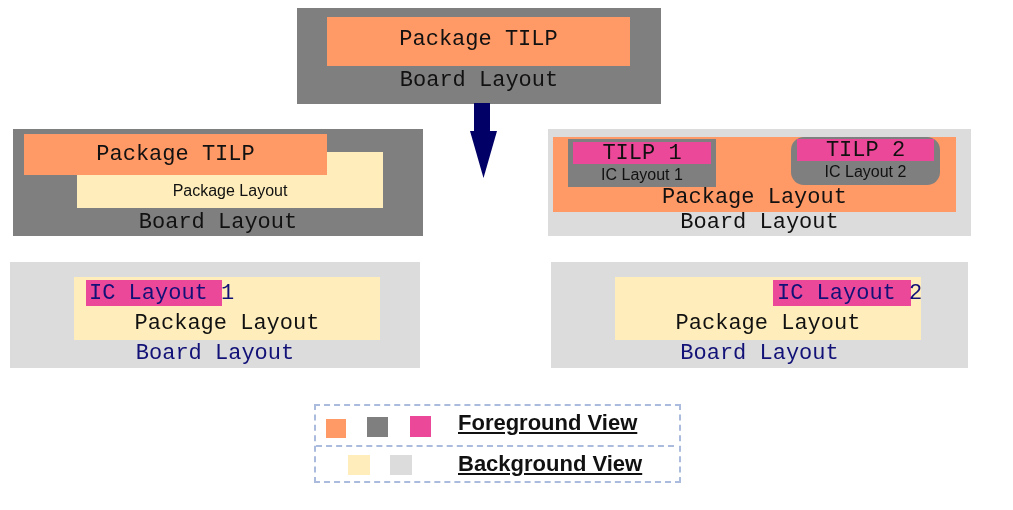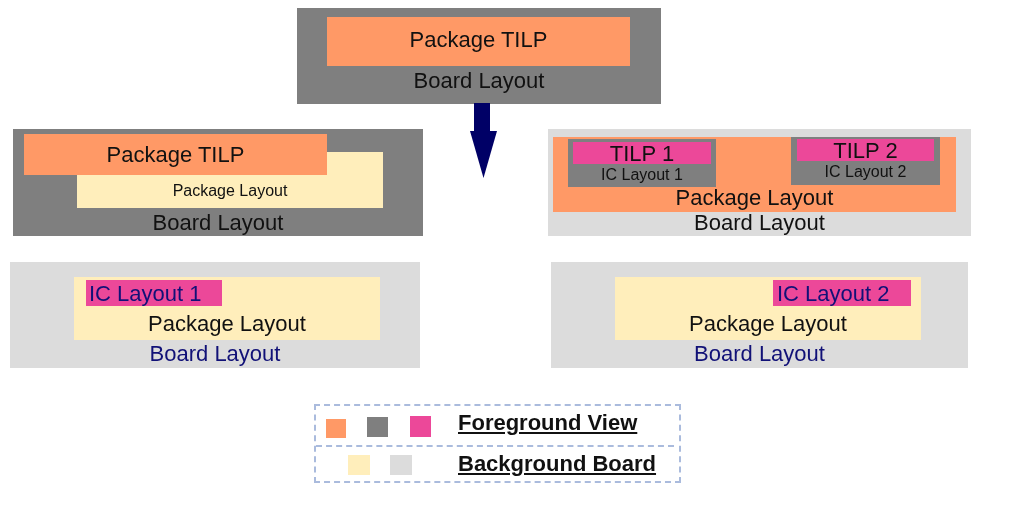--- a/index.html
+++ b/index.html
@@ -6,21 +6,21 @@
   body { width: 1013px; height: 510px; position: relative; overflow: hidden;
          font-family: "Liberation Sans", "DejaVu Sans", sans-serif; }
   .abs { position: absolute; box-sizing: border-box; }
   .dark { background: #7f7f7f; }
   .light { background: #dcdcdc; }
   .orange { background: #ff9966; }
   .cream { background: #ffeebb; }
   .teal { background: #ec4899; }
   .txt { position: absolute; white-space: nowrap; color: #111111; line-height: 1; }
   .navy { color: #111177; }
-  .f22 { font-size: 22px; }
+  .f22 { font-size: 22px; font-family: Liberation Mono, monospace; }
   .f16 { font-size: 16px; }
   .legend-border { border: 2px dashed #aabbdd; }
   .legend-div { border-top: 2px dashed #aabbdd; height: 0; }
   .legend-label { font-weight: bold; font-size: 22px; text-decoration: underline; }
 </style>
 </head>
 <body>
 
 <div class="abs dark" style="left:297px;top:8px;width:364px;height:96px;">
   <div class="abs orange" style="left:30px;top:9px;width:303px;height:49px;">
@@ -45,21 +45,21 @@
 </div>
 
 <div class="abs light" style="left:548px;top:129px;width:423px;height:107px;">
   <div class="abs orange" style="left:5px;top:8px;width:403px;height:75px;">
     <div class="abs dark" style="left:15px;top:2px;width:148px;height:48px;">
       <div class="abs teal" style="left:5px;top:3px;width:138px;height:22px;">
         <span class="txt f22" style="left:0;right:0;text-align:center;top:1px;">TILP 1</span>
       </div>
       <span class="txt f16" style="left:0;right:0;text-align:center;top:28px;">IC Layout 1</span>
     </div>
-    <div class="abs dark" style="left:238px;top:0px;width:149px;height:48px;">
+    <div class="abs dark" style="left:238px;top:0px;width:149px;height:48px;border-radius:13px;">
       <div class="abs teal" style="left:6px;top:2px;width:137px;height:22px;">
         <span class="txt f22" style="left:0;right:0;text-align:center;top:1px;">TILP 2</span>
       </div>
       <span class="txt f16" style="left:0;right:0;text-align:center;top:27px;">IC Layout 2</span>
     </div>
     <span class="txt f22" style="left:0;right:0;text-align:center;top:50px;">Package Layout</span>
   </div>
   <span class="txt f22" style="left:0;right:0;text-align:center;top:83px;">Board Layout</span>
 </div>
 
@@ -84,14 +84,14 @@
 </div>
 
 <div class="abs legend-border" style="left:314px;top:404px;width:367px;height:79px;">
   <div class="abs legend-div" style="left:0;top:39px;width:358px;"></div>
   <div class="abs orange" style="left:10px;top:13px;width:20px;height:19px;"></div>
   <div class="abs dark" style="left:51px;top:11px;width:21px;height:20px;"></div>
   <div class="abs teal" style="left:94px;top:10px;width:21px;height:21px;"></div>
   <span class="txt legend-label" style="left:142px;top:6px;">Foreground View</span>
   <div class="abs cream" style="left:32px;top:49px;width:22px;height:20px;"></div>
   <div class="abs light" style="left:74px;top:49px;width:22px;height:20px;"></div>
-  <span class="txt legend-label" style="left:142px;top:47px;">Background Board</span>
+  <span class="txt legend-label" style="left:142px;top:47px;">Background View</span>
 </div>
 
 </body></html>

